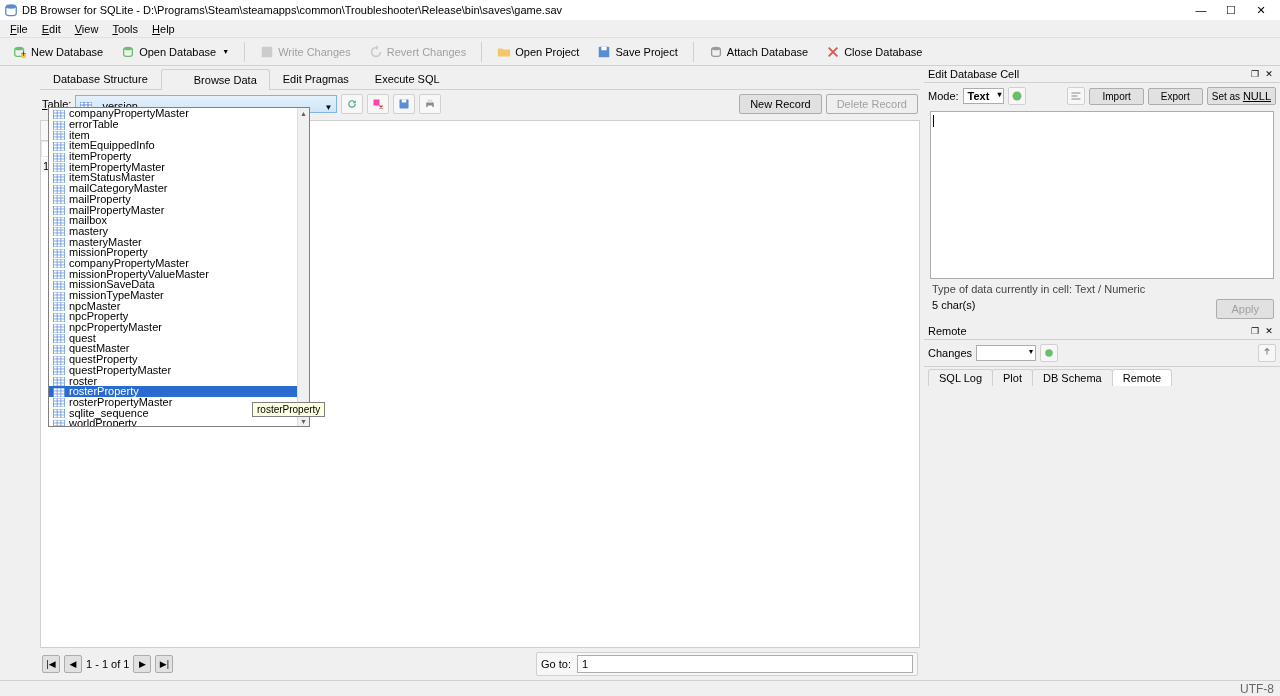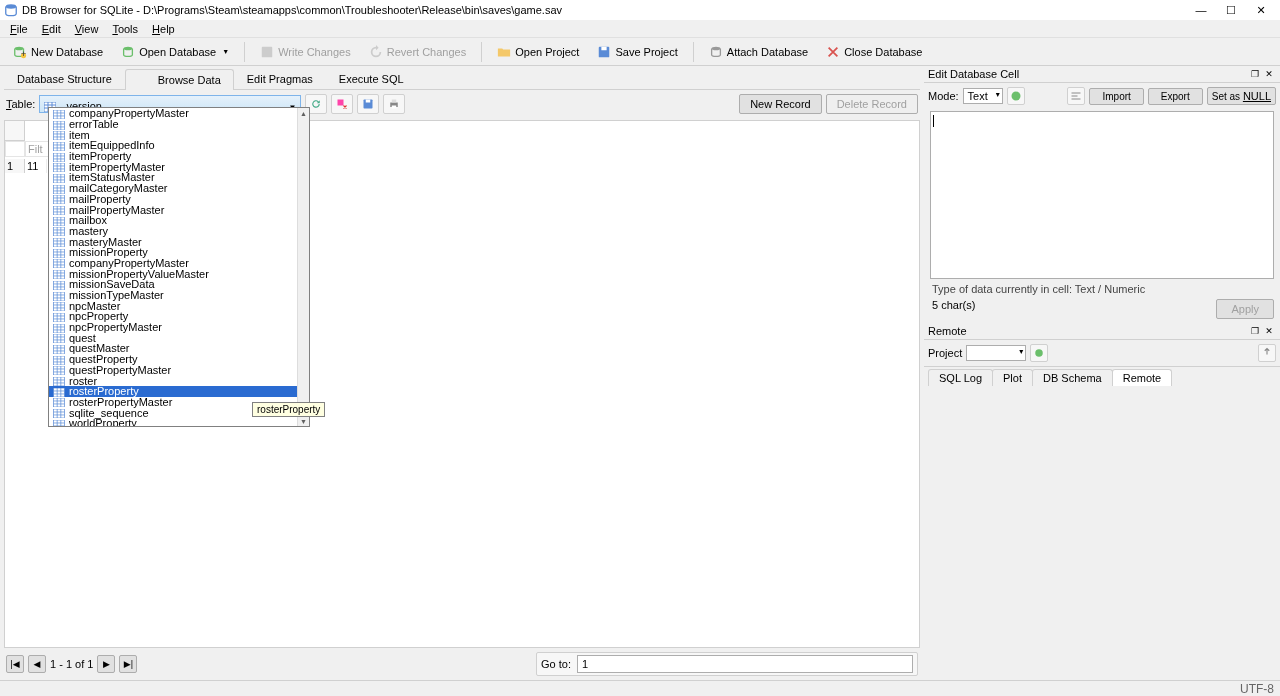--- a/index.html
+++ b/index.html
@@ -18,21 +18,21 @@
 .menubar span u { text-decoration: underline; }
 
 
 .toolbar { height: 28px; background: #f0f0f0; display: flex; align-items: center; padding: 0 6px; gap: 4px; border-bottom: 1px solid #d0d0d0; }
 .tool-btn { display: flex; align-items: center; gap: 4px; padding: 3px 6px; border: 1px solid transparent; border-radius: 2px; cursor: pointer; background: transparent; white-space: nowrap; }
 .tool-btn.disabled { color: #a0a0a0; cursor: default; }
 .tool-sep { width: 1px; height: 20px; background: #d0d0d0; margin: 0 4px; }
 .ico { width: 14px; height: 14px; display: inline-block; }
 
 
-.main { display: flex; height: calc(696px - 20px - 18px - 28px - 16px); }
+.main { display: flex; height: calc(696px - 20px - 18px - 28px - 16px); margin-left: 36px; }
 .left { flex: 1; background: #f0f0f0; display: flex; flex-direction: column; padding: 2px 4px 0 4px; }
 .right { width: 356px; background: #f0f0f0; display: flex; flex-direction: column; }
 
 
 .tabs { display: flex; border-bottom: 1px solid #d0d0d0; }
 .tab { padding: 4px 12px; border: 1px solid transparent; border-bottom: none; cursor: pointer; border-radius: 3px 3px 0 0; }
 .tab.active { background: #f0f0f0; border-color: #d0d0d0; position: relative; top: 1px; padding-left: 32px; }
 
 
 .browse-ctrl { display: flex; align-items: center; gap: 4px; padding: 4px 2px; }
@@ -71,21 +71,21 @@
 .pagination { display: flex; align-items: center; padding: 4px 2px; gap: 4px; }
 .pg-btn { width: 18px; height: 18px; border: 1px solid #adadad; background: #e1e1e1; display: flex; align-items: center; justify-content: center; cursor: pointer; font-size: 9px; border-radius: 2px; }
 .goto-input { width: 336px; height: 18px; border: 1px solid #adadad; padding: 0 4px; background: #fff; }
 .goto-box { display:flex; align-items:center; gap:6px; border:1px solid #d0d0d0; padding:2px 4px; border-radius:2px; background:#f7f7f7; margin-left:auto; }
 
 
 .panel-header { display: flex; align-items: flex-start; padding: 2px 4px; background: #f0f0f0; border-bottom: 1px solid #d0d0d0; }
 .panel-header .title { flex: 1; font-size: 11px; }
 .panel-header .ctrl { width: 14px; height: 12px; display: flex; align-items: center; justify-content: center; cursor: pointer; font-size: 9px; }
 .edit-ctrl { display: flex; align-items: center; gap: 4px; padding: 4px; }
-.mode-select { border: 1px solid #adadad; padding: 1px 14px 1px 4px; background: #fff; position: relative; }
+.mode-select { border: 1px solid #adadad; padding: 1px 14px 1px 4px; background: #fff; position: relative; font-weight: bold; }
 .mode-select::after { content: "▾"; position: absolute; right: 2px; top: 1px; font-size: 8px; }
 .right .action-btn { padding: 2px 10px; font-size: 10px; }
 .cell-editor { margin: 2px 6px; height: 168px; border: 1px solid #adadad; background: #fff; padding: 2px; }
 .cell-editor .cursor { display: inline-block; width: 1px; height: 12px; background: #000; vertical-align: middle; }
 .type-info { padding: 2px 8px; color: #444; }
 .apply-row { display: flex; padding: 2px 6px; }
 .apply-row .apply-btn { margin-left: auto; padding: 3px 14px; border: 1px solid #adadad; background: #e1e1e1; color: #a0a0a0; border-radius: 2px; }
 
 
 .remote-ctrl { display: flex; align-items: center; gap: 4px; padding: 4px; }
@@ -307,21 +307,21 @@
       <span style="padding-left:2px;">5 char(s)</span>
       <button class="apply-btn">Apply</button>
     </div>
 
     <div class="panel-header" style="margin-top:2px;">
       <span class="title">Remote</span>
       <span class="ctrl">❐</span>
       <span class="ctrl">✕</span>
     </div>
     <div class="remote-ctrl">
-      <span>Project</span>
+      <span>Changes</span>
       <div class="remote-select"></div>
       <div class="icon-btn" style="width:18px;height:18px;">
           <svg width="12" height="12" viewBox="0 0 16 16">
             <circle cx="8" cy="8" r="5" fill="#6bbf6b"></circle>
           </svg>
         </div>
       <div class="spacer"></div>
       <div class="icon-btn" style="width:18px;height:18px;">
           <svg width="12" height="12" viewBox="0 0 16 16">
             <path d="M8 2v8M5 5l3-3 3 3" stroke="#888" fill="none" stroke-width="1.5"></path>

